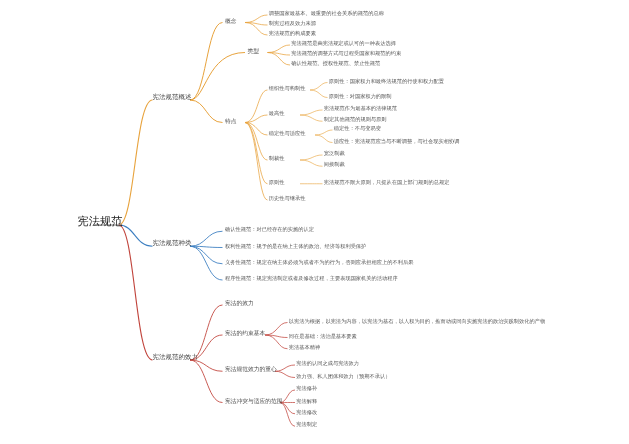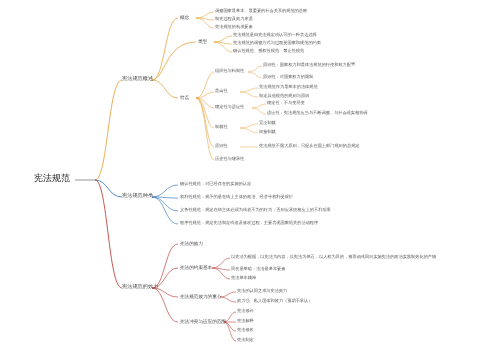--- a/index.html
+++ b/index.html
@@ -6,21 +6,21 @@
   body{
     width:503px;height:355px;
     background:#ffffff;
     font-family:"DejaVu Sans","Liberation Sans",sans-serif;
     overflow:hidden;
     position:relative;
   }
   #mindmap{position:absolute;left:0;top:0;width:503px;height:355px;}
   .node{position:absolute;white-space:nowrap;line-height:1.1;}
   .root{
-    font-size:9px;color:#222;font-weight:normal;
+    font-size:9px;color:#222;font-weight:normal;margin-left:28px;
   }
   .lvl1{font-size:5.2px;color:#333;}
   .lvl2{font-size:4.6px;color:#444;}
   .lvl3{font-size:4.2px;color:#555;}
   svg{position:absolute;left:0;top:0;}
 </style>
 </head>
 <body>
 
 <div id="mindmap">

